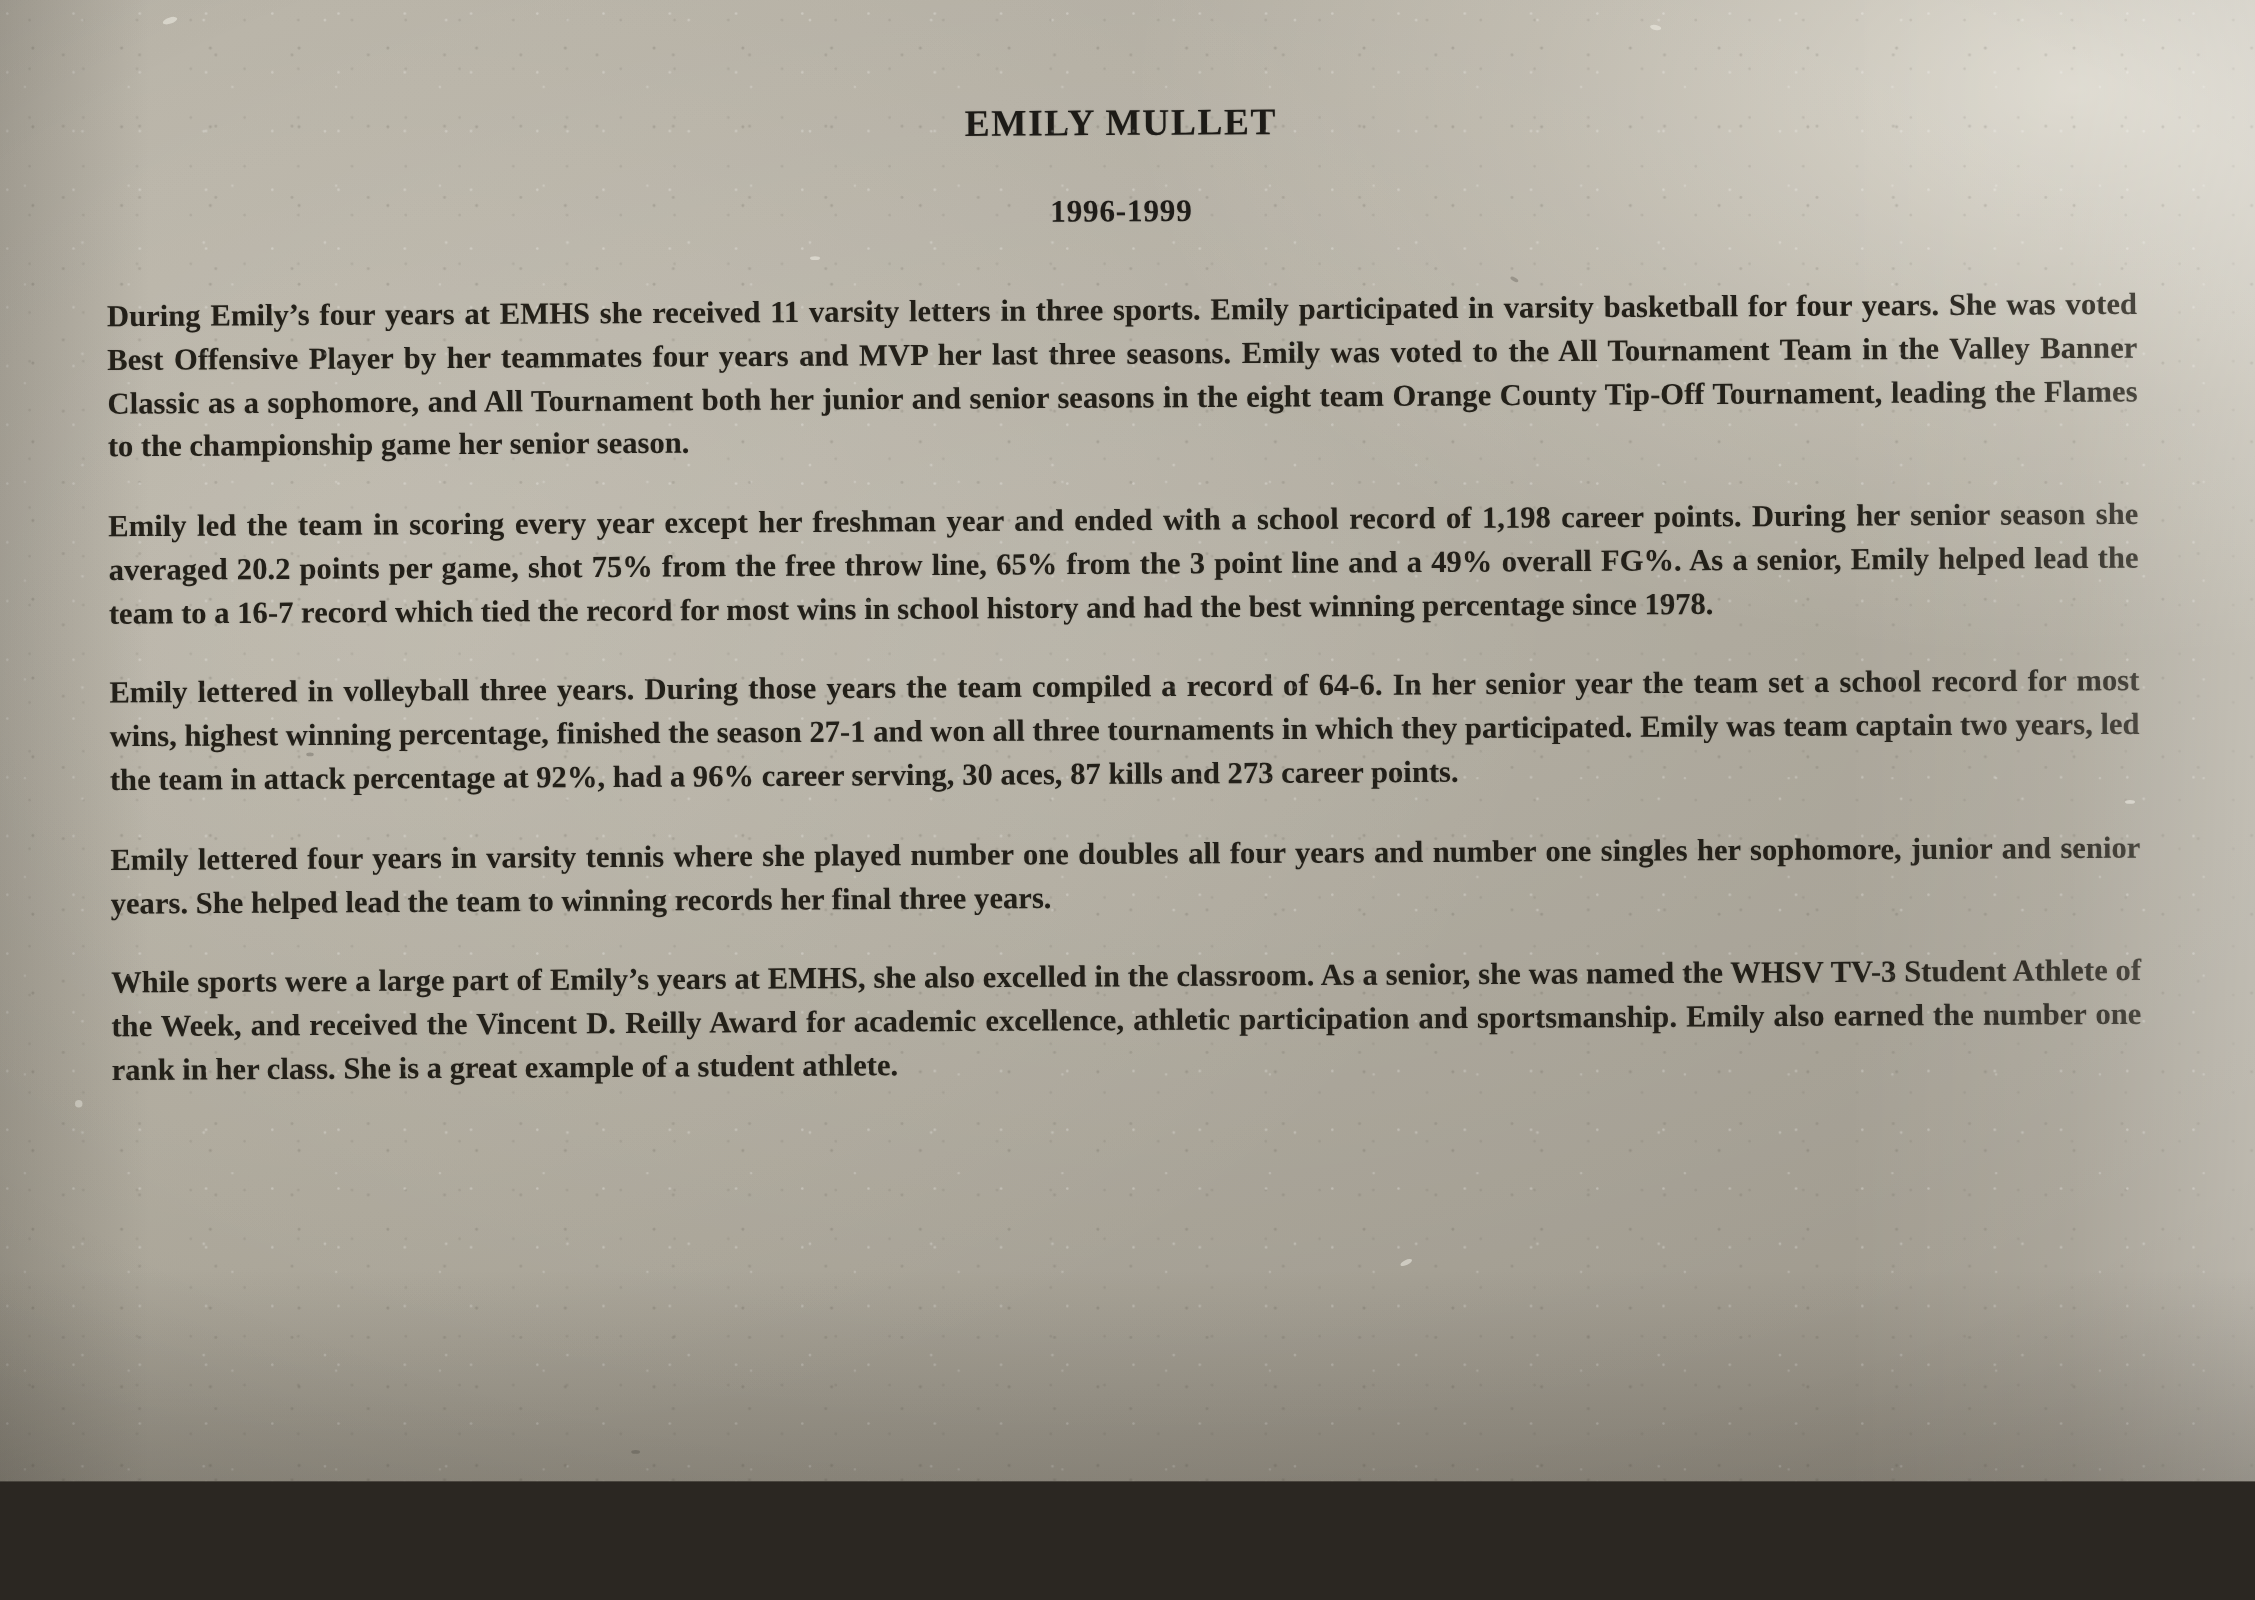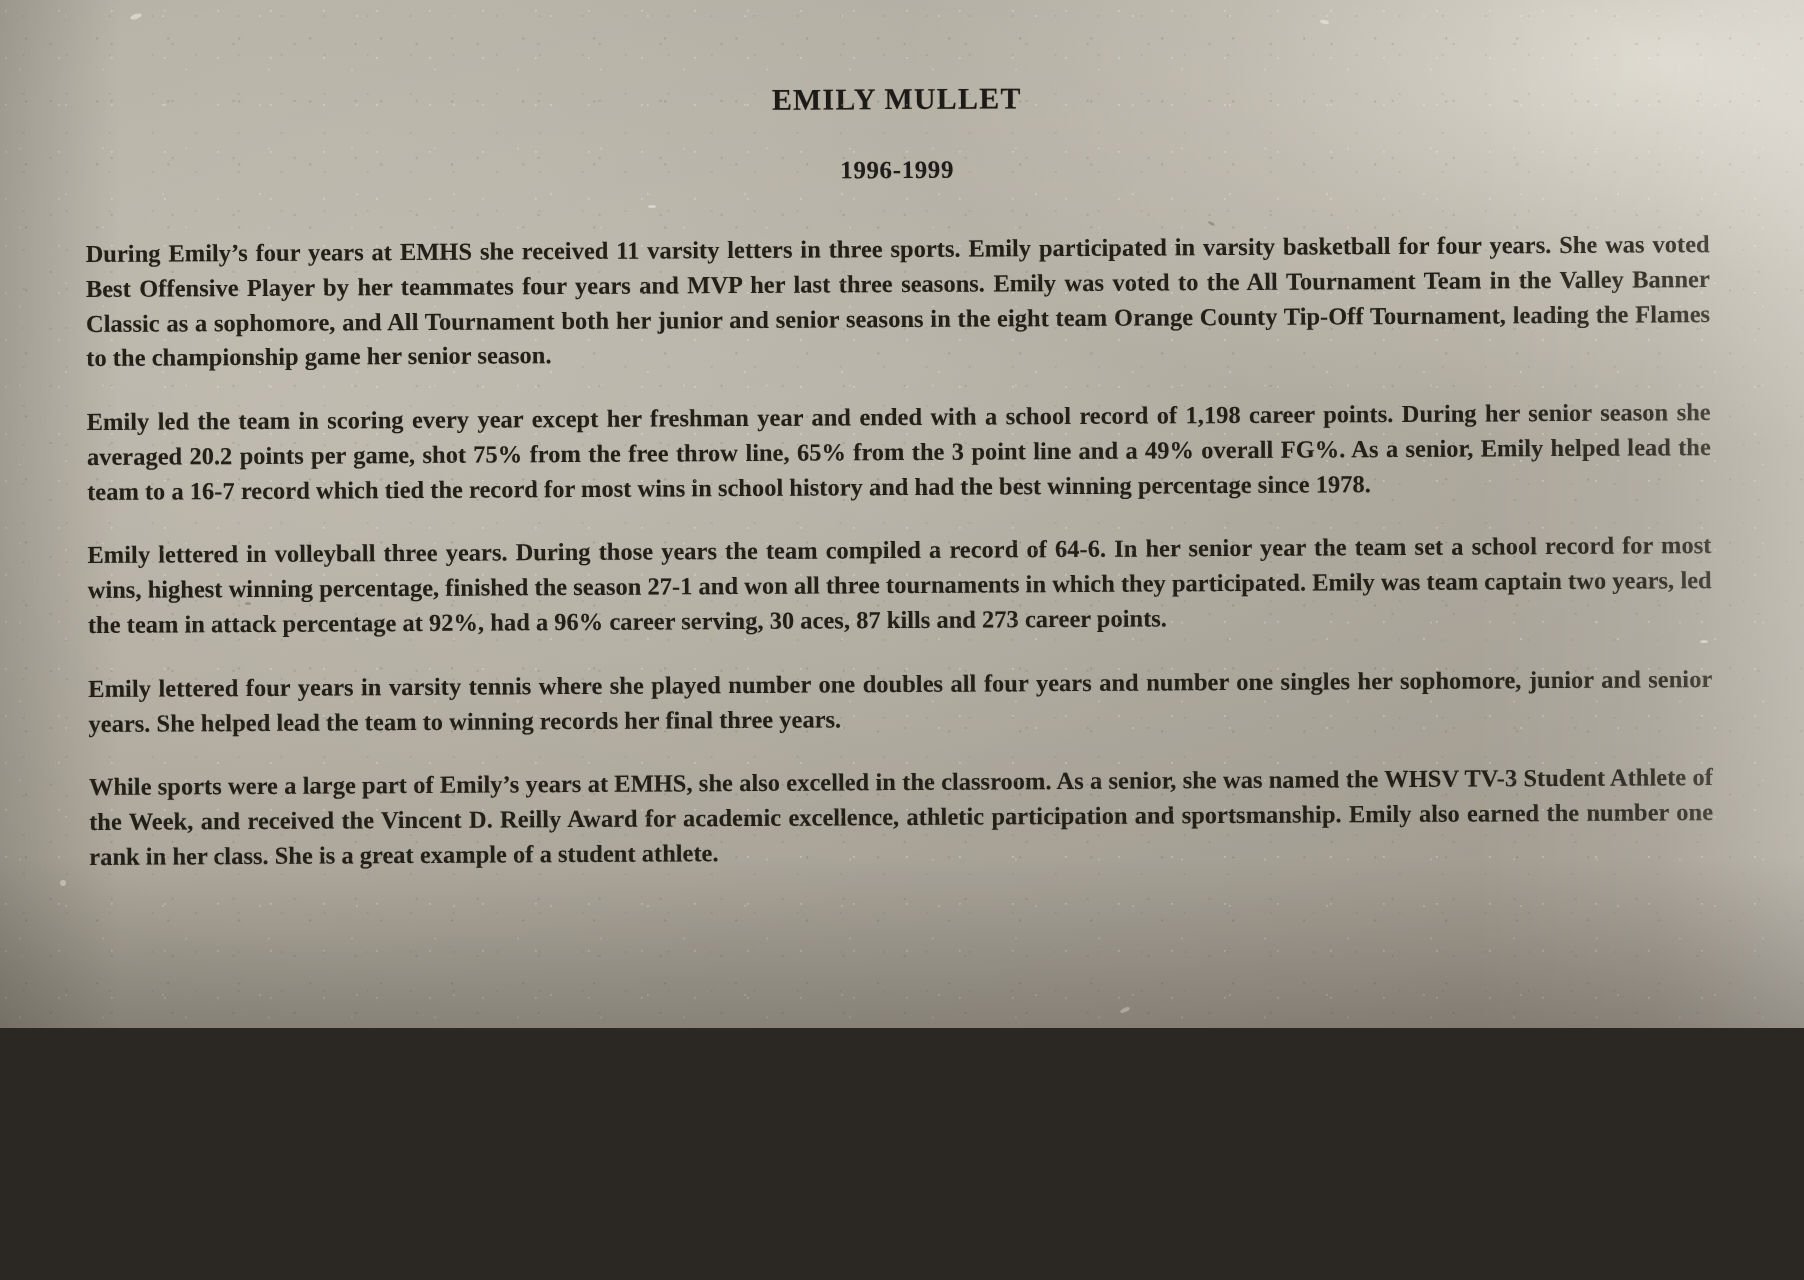--- a/index.html
+++ b/index.html
@@ -11,21 +11,21 @@
     width: 1804px;
     height: 1280px;
     overflow: hidden;
     font-family: "Liberation Serif", serif;
   }
 
   
   #plaque {
     position: relative;
     width: 1804px;
-    height: 1028px;
+    height: 1185px;
     box-sizing: border-box;
     background:
       
       radial-gradient(ellipse 140% 120% at 50% 45%, rgba(255,255,255,0.10) 0%, rgba(0,0,0,0.00) 45%, rgba(0,0,0,0.22) 100%),
       
       radial-gradient(ellipse 60% 55% at 92% 6%, rgba(255,252,243,0.55) 0%, rgba(255,250,240,0.18) 40%, rgba(255,255,255,0) 70%),
       
       radial-gradient(ellipse 80% 90% at 18% 40%, rgba(255,250,238,0.16) 0%, rgba(255,255,255,0) 65%),
       linear-gradient(160deg, #b7b2a6 0%, #b2ada1 25%, #aaa598 55%, #a39e92 78%, #9c968a 100%);
     overflow: hidden;

